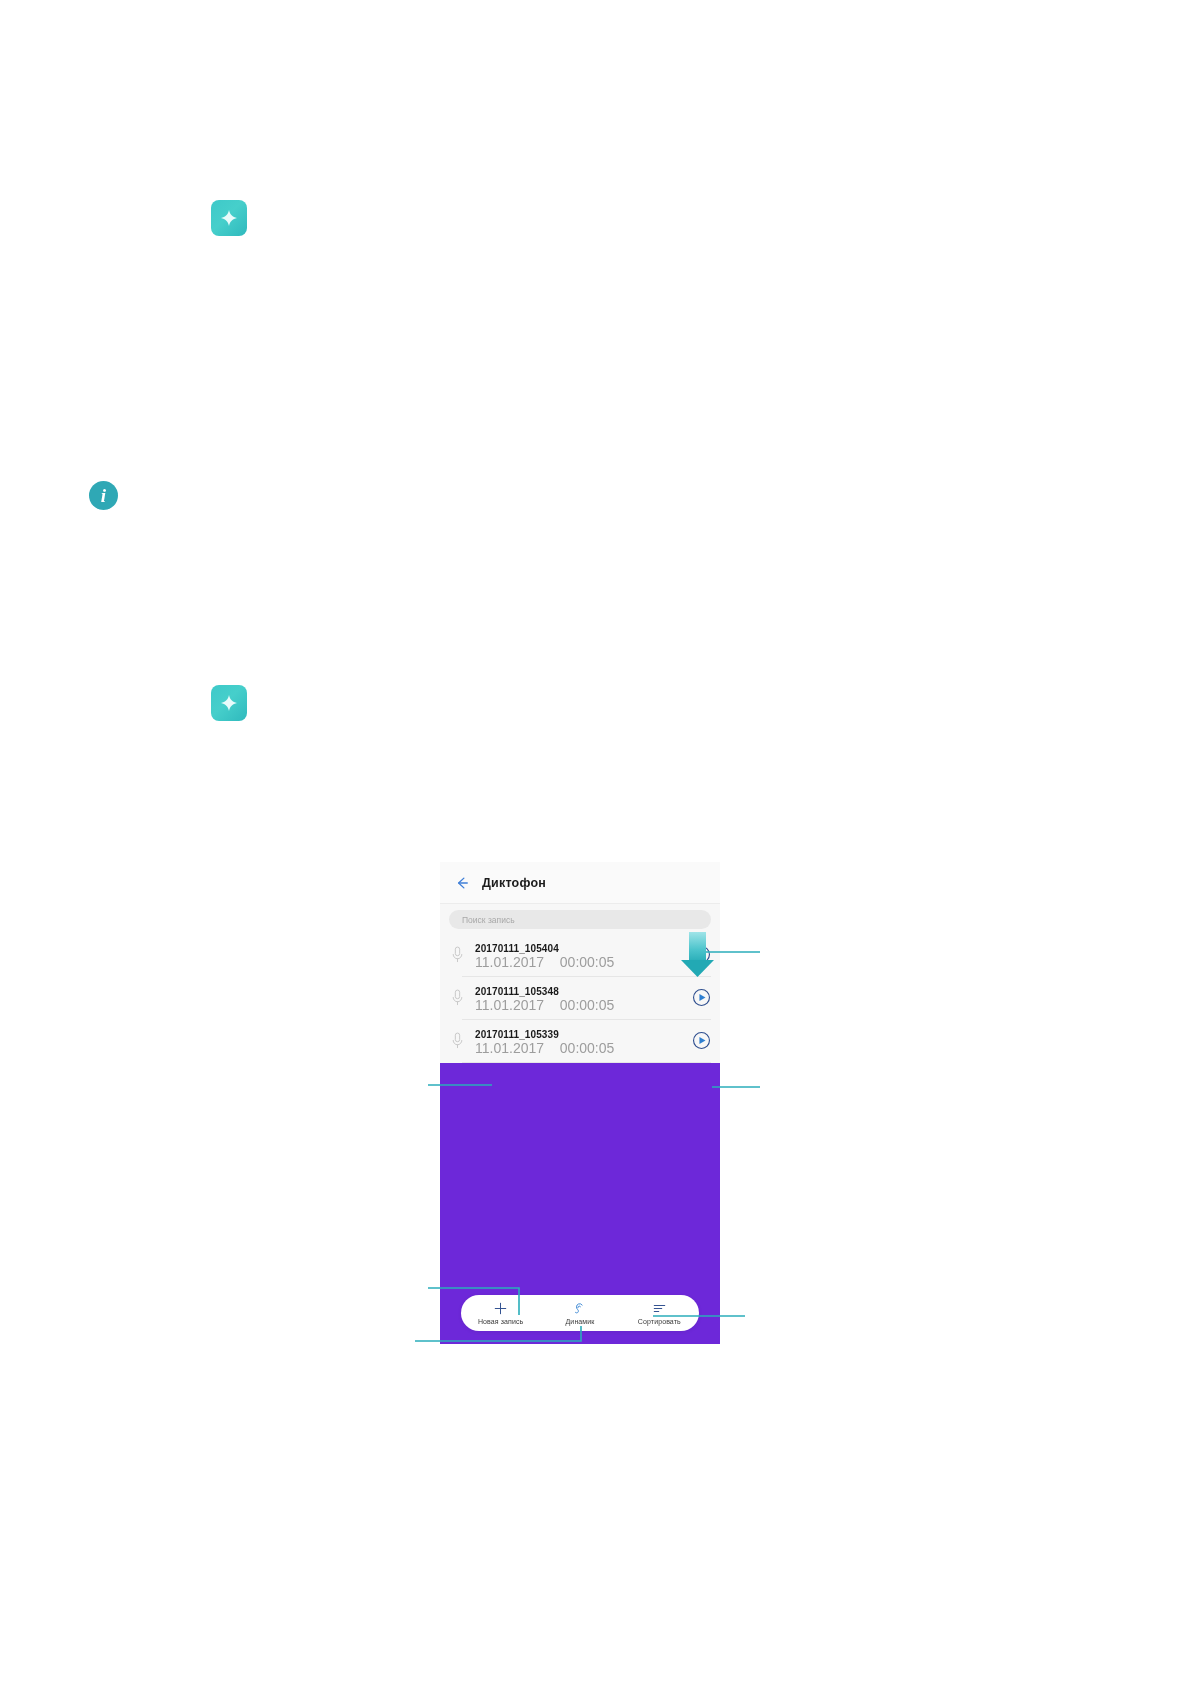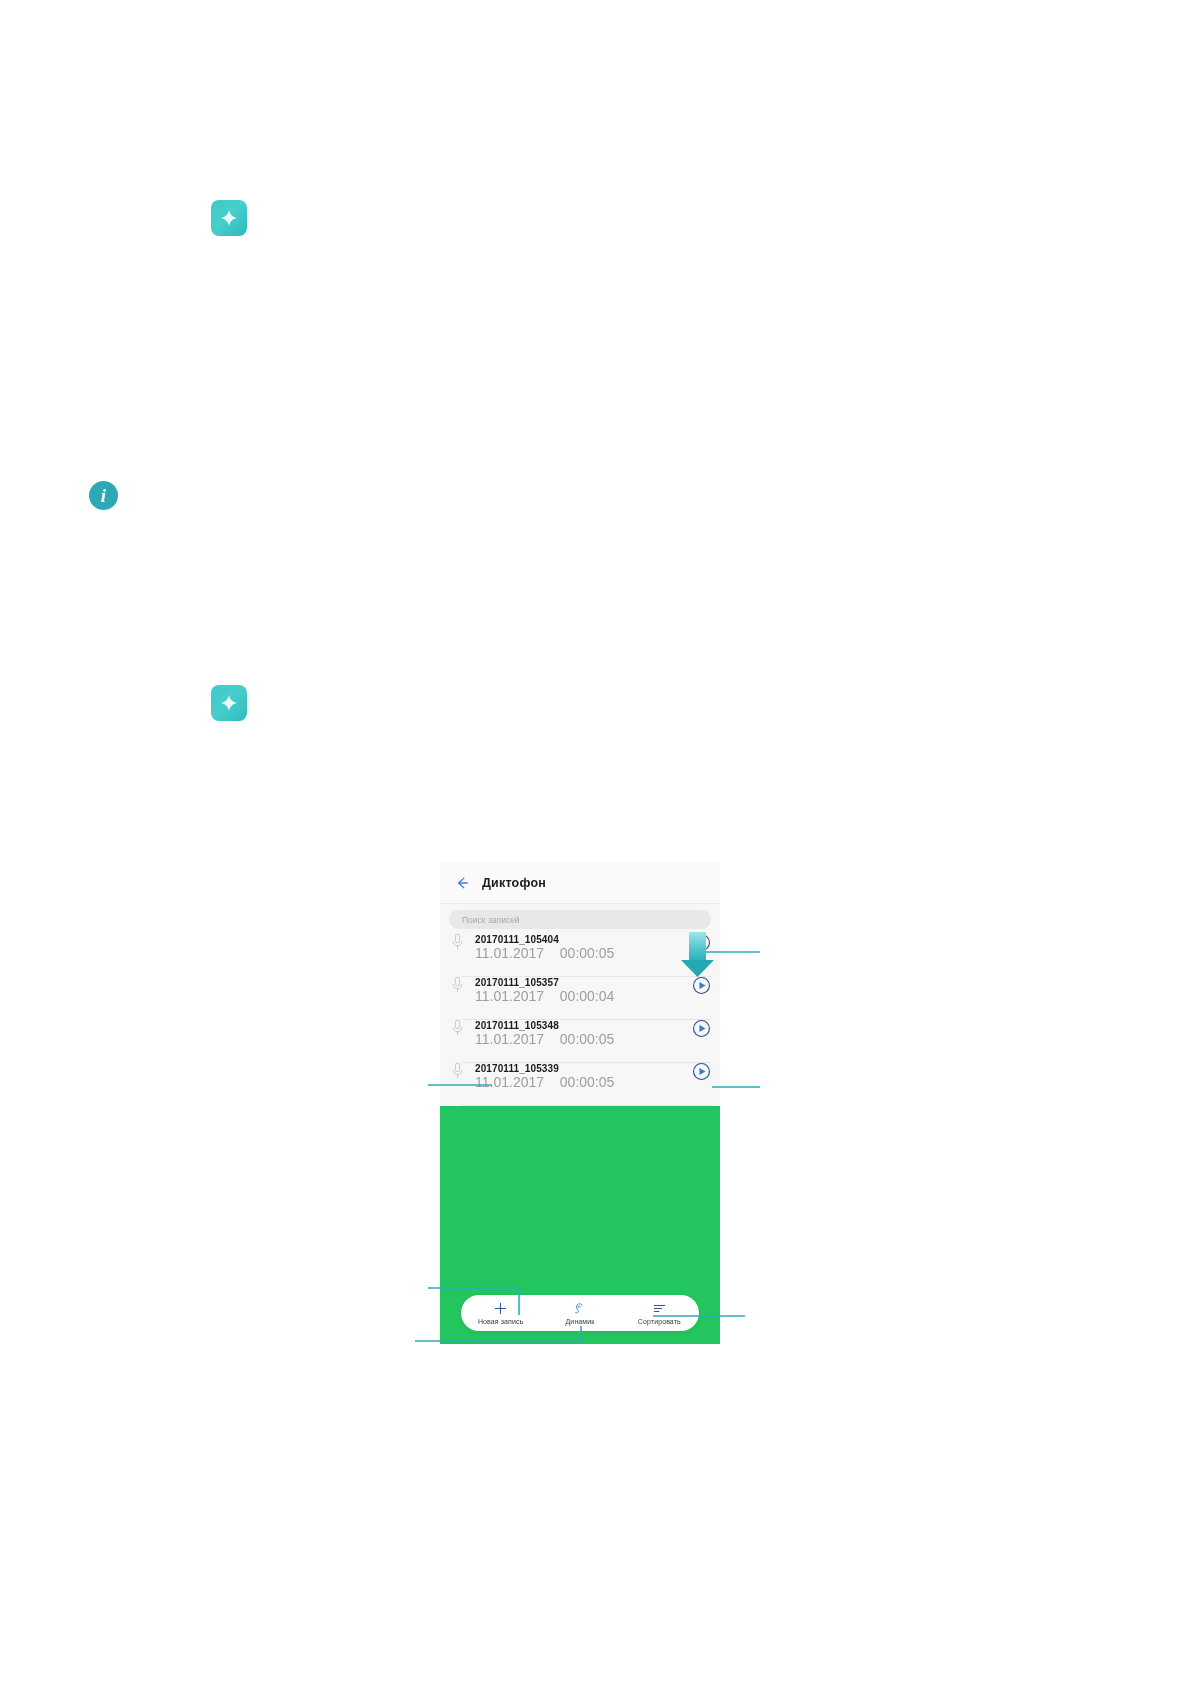--- a/index.html
+++ b/index.html
@@ -50,21 +50,21 @@
     line-height: 1;
   }
 
   
   #phone {
     position: absolute;
     left: 440px;
     top: 862px;
     width: 280px;
     height: 482px;
-    background: #22c55e;
+    background: #6d28d9;
     overflow: hidden;
   }
 
   #phone-header {
     height: 42px;
     background: #fafafa;
     display: flex;
     align-items: center;
     padding-left: 13px;
     box-sizing: border-box;
@@ -94,21 +94,21 @@
   }
   #search-placeholder {
     font-size: 8.5px;
     color: #a8a8a8;
   }
 
   #rec-list { background: #f7f7f7; }
   .rec-row {
     position: relative;
     display: flex;
-    align-items: flex-start;
+    align-items: center;
     height: 43px;
     padding: 0 9px 0 11px;
     box-sizing: border-box;
   }
   .rec-row + .rec-row::before,
   .rec-list-end::before {
     content: "";
     position: absolute;
     left: 22px;
     right: 9px;
@@ -196,21 +196,21 @@
   <div id="phone-header">
     <svg id="back-arrow" viewBox="0 0 24 24" aria-hidden="true">
       <path d="M14.5 5.5 L7.5 12 L14.5 18.5" fill="none" stroke="#3f7fd8" stroke-width="1.8" stroke-linecap="round" stroke-linejoin="round"></path>
       <path d="M7.8 12 L19 12" fill="none" stroke="#3f7fd8" stroke-width="1.8" stroke-linecap="round"></path>
     </svg>
     <div id="header-title">Диктофон</div>
   </div>
 
   <div id="search-wrap">
     <div id="search-box">
-      <span id="search-placeholder">Поиск записей</span>
+      <span id="search-placeholder">Поиск запись</span>
     </div>
   </div>
 
   <div id="rec-list">
 
     <div class="rec-row">
       <svg class="mic-icon" viewBox="0 0 14 20" aria-hidden="true">
         <rect x="4.6" y="1.2" width="4.8" height="9.6" rx="2.4" fill="none" stroke="#9a9a9a" stroke-width="1"></rect>
         <path d="M2.2 9.4 a4.8 4.8 0 0 0 9.6 0" fill="none" stroke="#9a9a9a" stroke-width="1" stroke-linecap="round"></path>
         <path d="M7 14.2 L7 17.4" fill="none" stroke="#9a9a9a" stroke-width="1" stroke-linecap="round"></path>
@@ -222,39 +222,20 @@
           <span class="sp"></span>
           <span>00:00:05</span>
         </div>
       </div>
       <svg class="play-btn" viewBox="0 0 22 22" aria-hidden="true">
         <circle cx="11" cy="11" r="9.2" fill="none" stroke="#2f4f8f" stroke-width="1.3"></circle>
         <path d="M8.6 6.9 L15.6 11 L8.6 15.1 Z" fill="#2f7fd0"></path>
       </svg>
     </div>
 
-    <div class="rec-row">
-      <svg class="mic-icon" viewBox="0 0 14 20" aria-hidden="true">
-        <rect x="4.6" y="1.2" width="4.8" height="9.6" rx="2.4" fill="none" stroke="#9a9a9a" stroke-width="1"></rect>
-        <path d="M2.2 9.4 a4.8 4.8 0 0 0 9.6 0" fill="none" stroke="#9a9a9a" stroke-width="1" stroke-linecap="round"></path>
-        <path d="M7 14.2 L7 17.4" fill="none" stroke="#9a9a9a" stroke-width="1" stroke-linecap="round"></path>
-      </svg>
-      <div class="rec-text">
-        <div class="rec-title">20170111_105357</div>
-        <div class="rec-meta">
-          <span>11.01.2017</span>
-          <span class="sp"></span>
-          <span>00:00:04</span>
-        </div>
-      </div>
-      <svg class="play-btn" viewBox="0 0 22 22" aria-hidden="true">
-        <circle cx="11" cy="11" r="9.2" fill="none" stroke="#2f4f8f" stroke-width="1.3"></circle>
-        <path d="M8.6 6.9 L15.6 11 L8.6 15.1 Z" fill="#2f7fd0"></path>
-      </svg>
-    </div>
 
     <div class="rec-row">
       <svg class="mic-icon" viewBox="0 0 14 20" aria-hidden="true">
         <rect x="4.6" y="1.2" width="4.8" height="9.6" rx="2.4" fill="none" stroke="#9a9a9a" stroke-width="1"></rect>
         <path d="M2.2 9.4 a4.8 4.8 0 0 0 9.6 0" fill="none" stroke="#9a9a9a" stroke-width="1" stroke-linecap="round"></path>
         <path d="M7 14.2 L7 17.4" fill="none" stroke="#9a9a9a" stroke-width="1" stroke-linecap="round"></path>
       </svg>
       <div class="rec-text">
         <div class="rec-title">20170111_105348</div>
         <div class="rec-meta">

